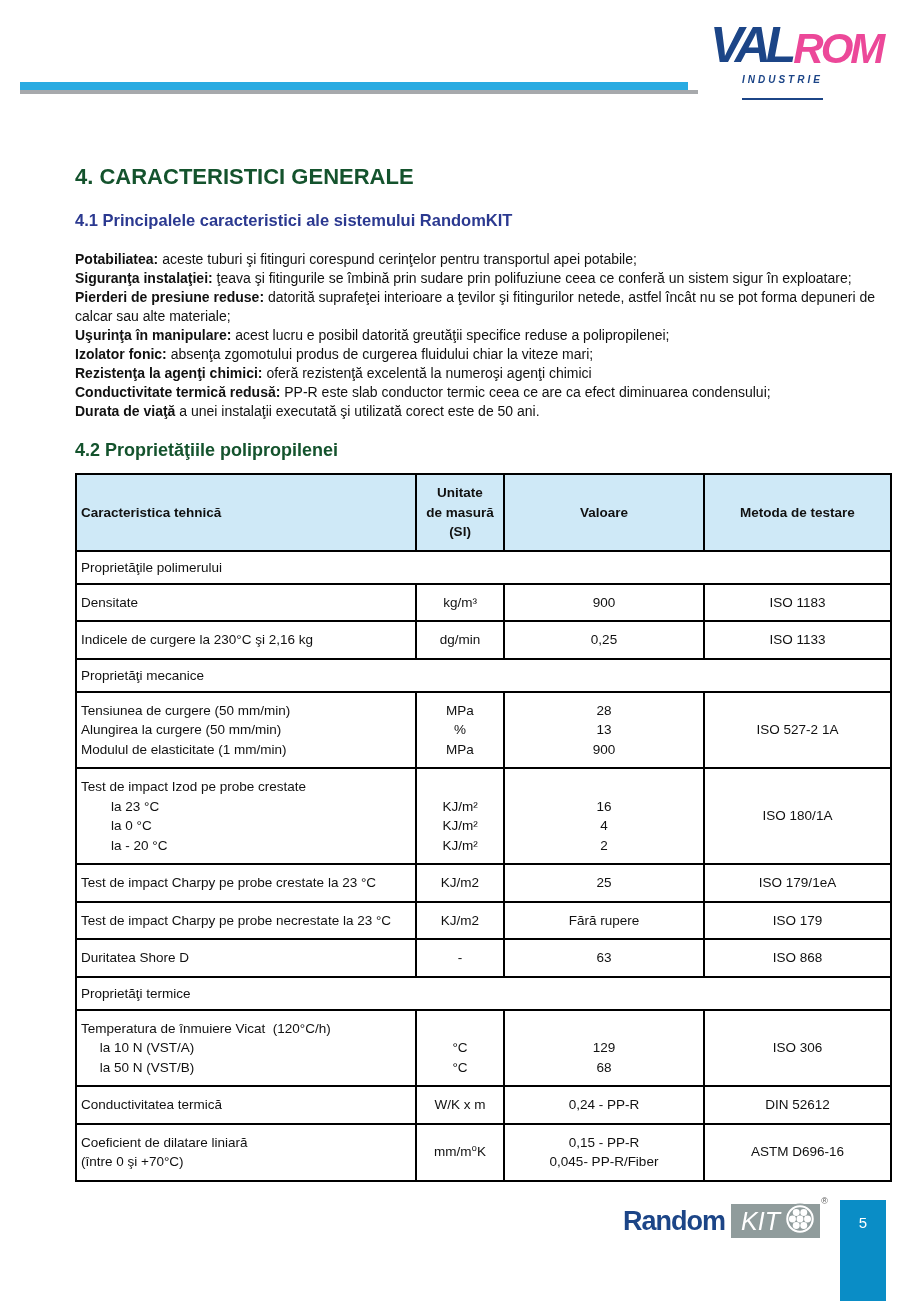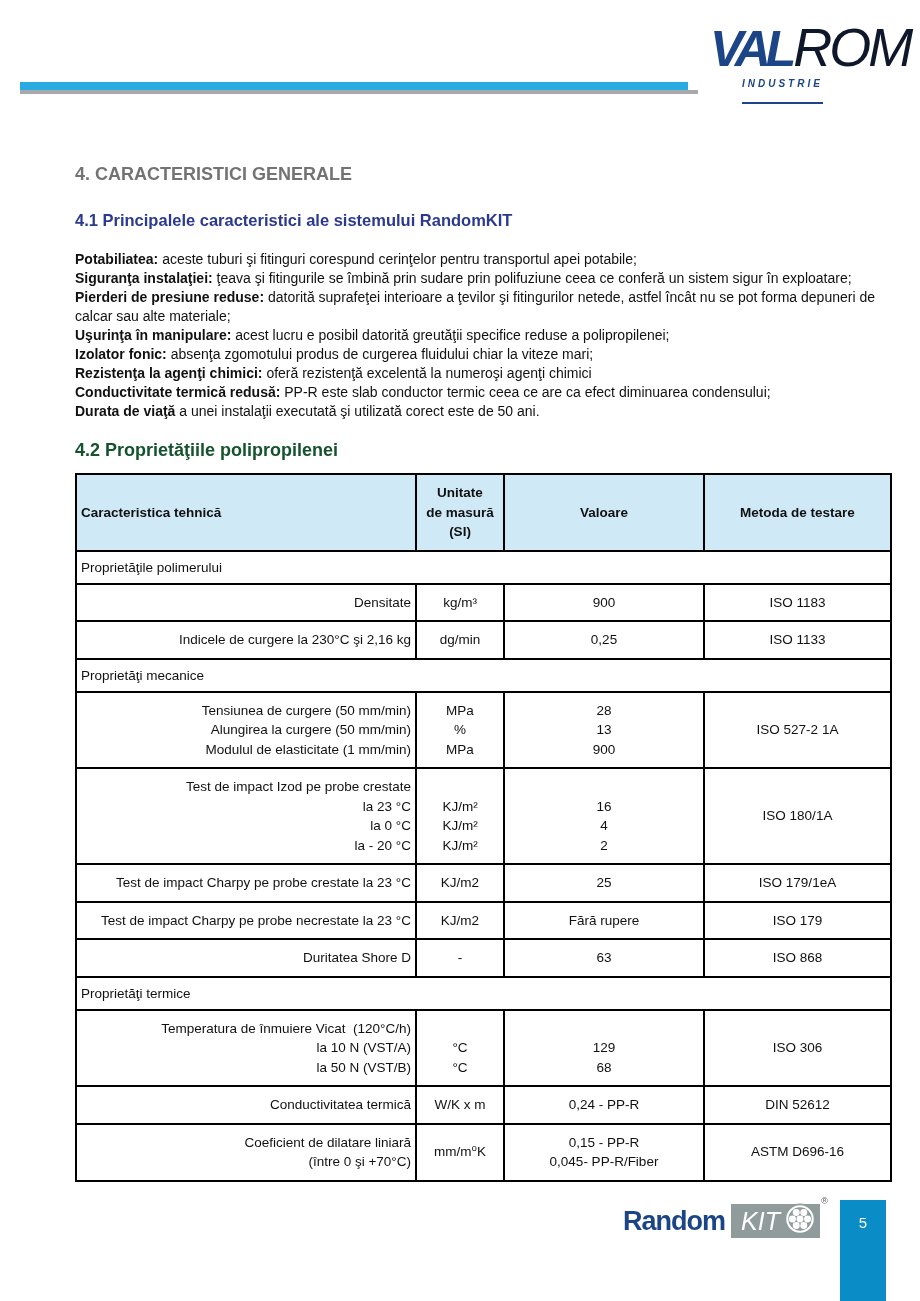--- a/index.html
+++ b/index.html
@@ -11,38 +11,38 @@
     color:#1a1a1a;
     overflow:hidden;
     margin-left:20px;
   }
   
   .topbar-blue{position:absolute;left:0;top:82px;width:668px;height:8px;background:#29abe2;}
   .topbar-gray{position:absolute;left:0;top:90px;width:678px;height:4px;background:#a7a9ac;}
   .logo{position:absolute;left:690px;top:20px;width:200px;height:78px;line-height:1;}
   .logo-row{display:flex;align-items:flex-end;}
   .logo-val{font-size:50px;font-weight:bold;font-style:italic;color:#1c4587;letter-spacing:-5px;}
-  .logo-rom{font-size:54px;font-weight:normal;font-style:italic;color:#0f172a;letter-spacing:-3px;margin-left:2px;}
+  .logo-rom{font-size:42px;font-weight:bold;font-style:italic;color:#ec4899;letter-spacing:-3px;margin-left:2px;}
   .logo-industrie{display:inline-block;font-size:10px;font-weight:bold;font-style:italic;color:#1c4587;
     letter-spacing:3px;margin-left:32px;margin-top:2px;border-bottom:2px solid #1c4587;padding-bottom:13px;}
   
-  .h1{position:absolute;left:55px;top:164px;font-size:18px;font-weight:bold;color:#737373;}
+  .h1{position:absolute;left:55px;top:164px;font-size:22px;font-weight:bold;color:#14532d;}
   .h2{position:absolute;left:55px;top:211px;font-size:16.5px;font-weight:bold;color:#2b3990;}
   .h3{position:absolute;left:55px;top:440px;font-size:18px;font-weight:bold;color:#14532d;}
   
   .features{position:absolute;left:55px;top:250px;width:818px;font-size:14px;line-height:19px;color:#111;}
   .feature b{font-weight:bold;}
   
   .tblwrap{position:absolute;left:55px;top:473px;width:815px;}
   table.props{border-collapse:collapse;width:815px;font-size:13.5px;color:#111;table-layout:fixed;}
   table.props th,table.props td{border:2px solid #000;padding:8px 4px;vertical-align:middle;}
   table.props th{background:#cfe9f7;font-weight:bold;text-align:center;height:58px;line-height:19px;}
   table.props th.left{text-align:left;}
   td.sec{text-align:left;padding:10px 10px;}
-  td.c0{text-align:right;}
+  td.c0{text-align:left;}
   td.c1,td.c2,td.c3{text-align:center;}
   .cellline{line-height:19.5px;white-space:pre;}
   td.c1 .cellline,td.c2 .cellline{min-height:19.5px;}
   
   .footer-logo{position:absolute;top:1203px;right:120px;display:flex;align-items:center;height:36px;}
   .flogo-random{font-size:27px;font-weight:bold;color:#1c4587;letter-spacing:-1px;margin-right:6px;}
   .flogo-kitbox{position:relative;display:flex;align-items:center;background:#909c9c;height:34px;padding:0 4px 0 10px;}
   .flogo-kit{font-size:25px;font-weight:normal;font-style:italic;color:#ffffff;letter-spacing:0px;margin-right:4px;}
   .flogo-reg{position:absolute;right:-8px;top:-8px;font-size:9px;color:#555;}
   .tagline{position:absolute;top:1241px;right:120px;white-space:nowrap;

